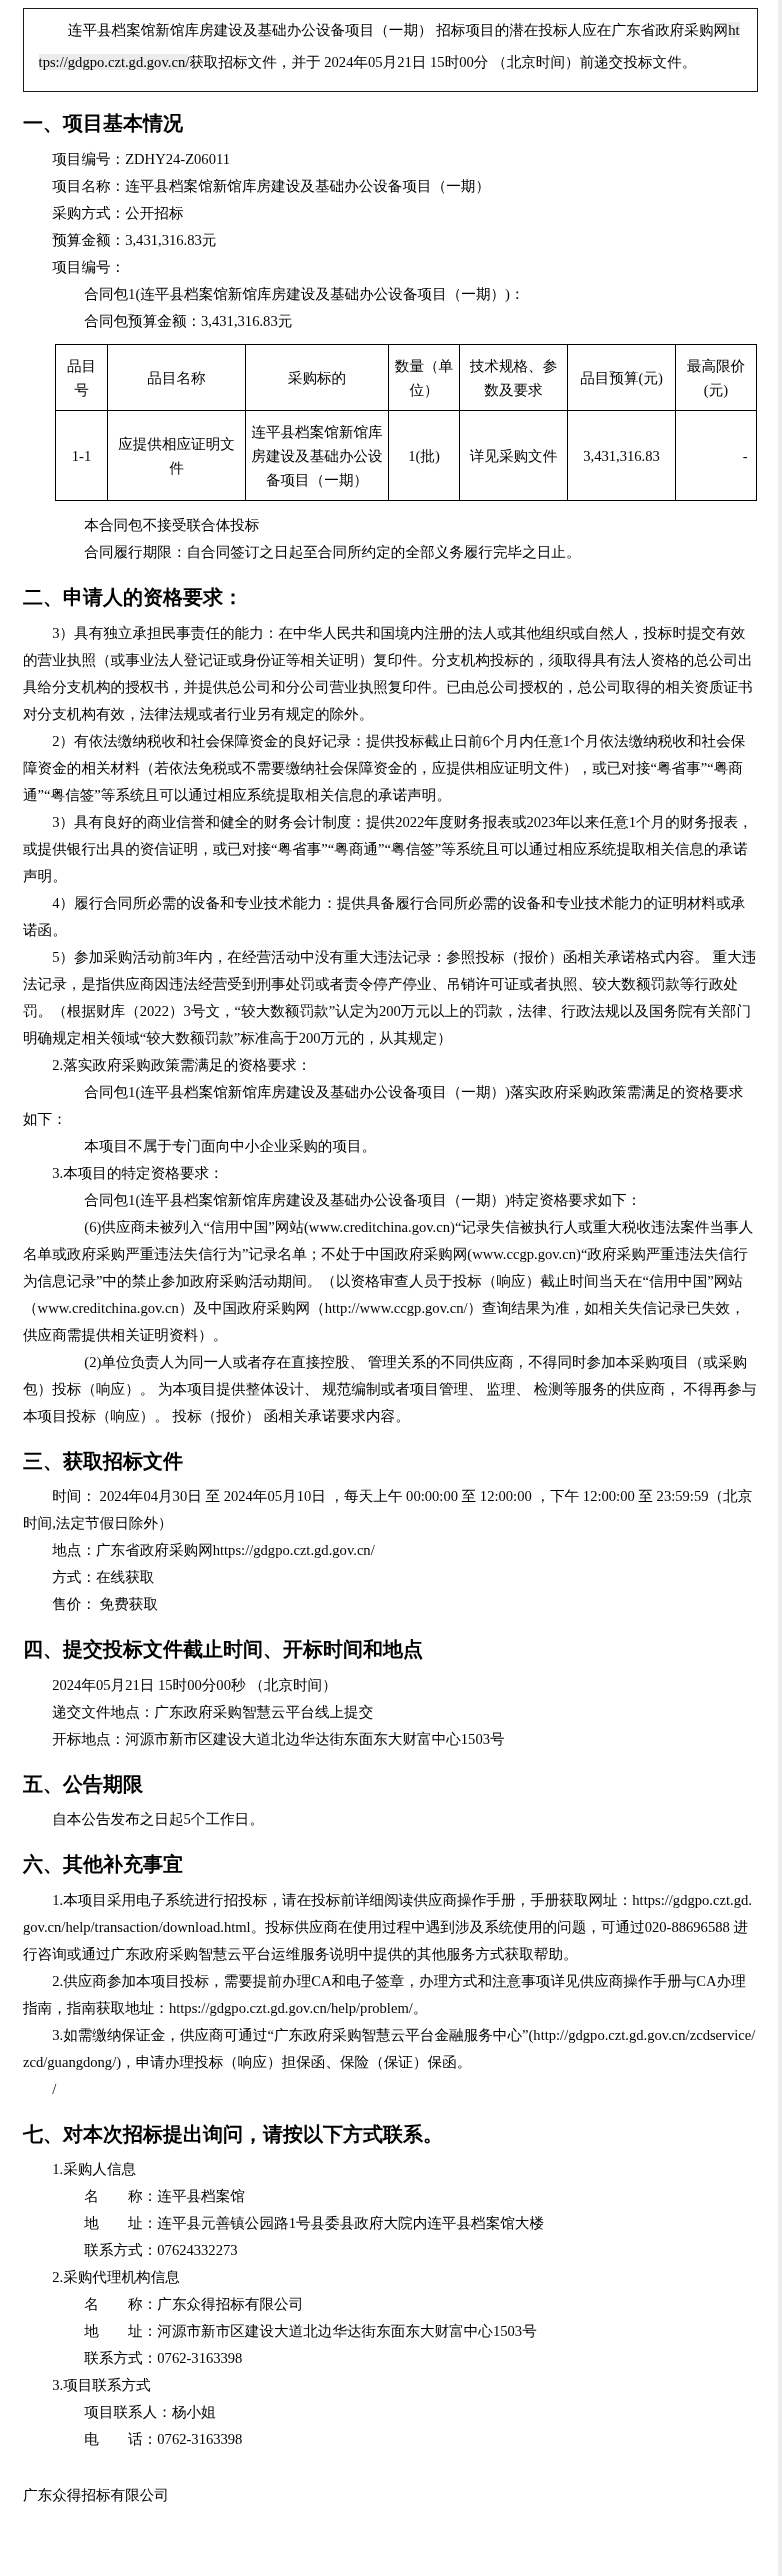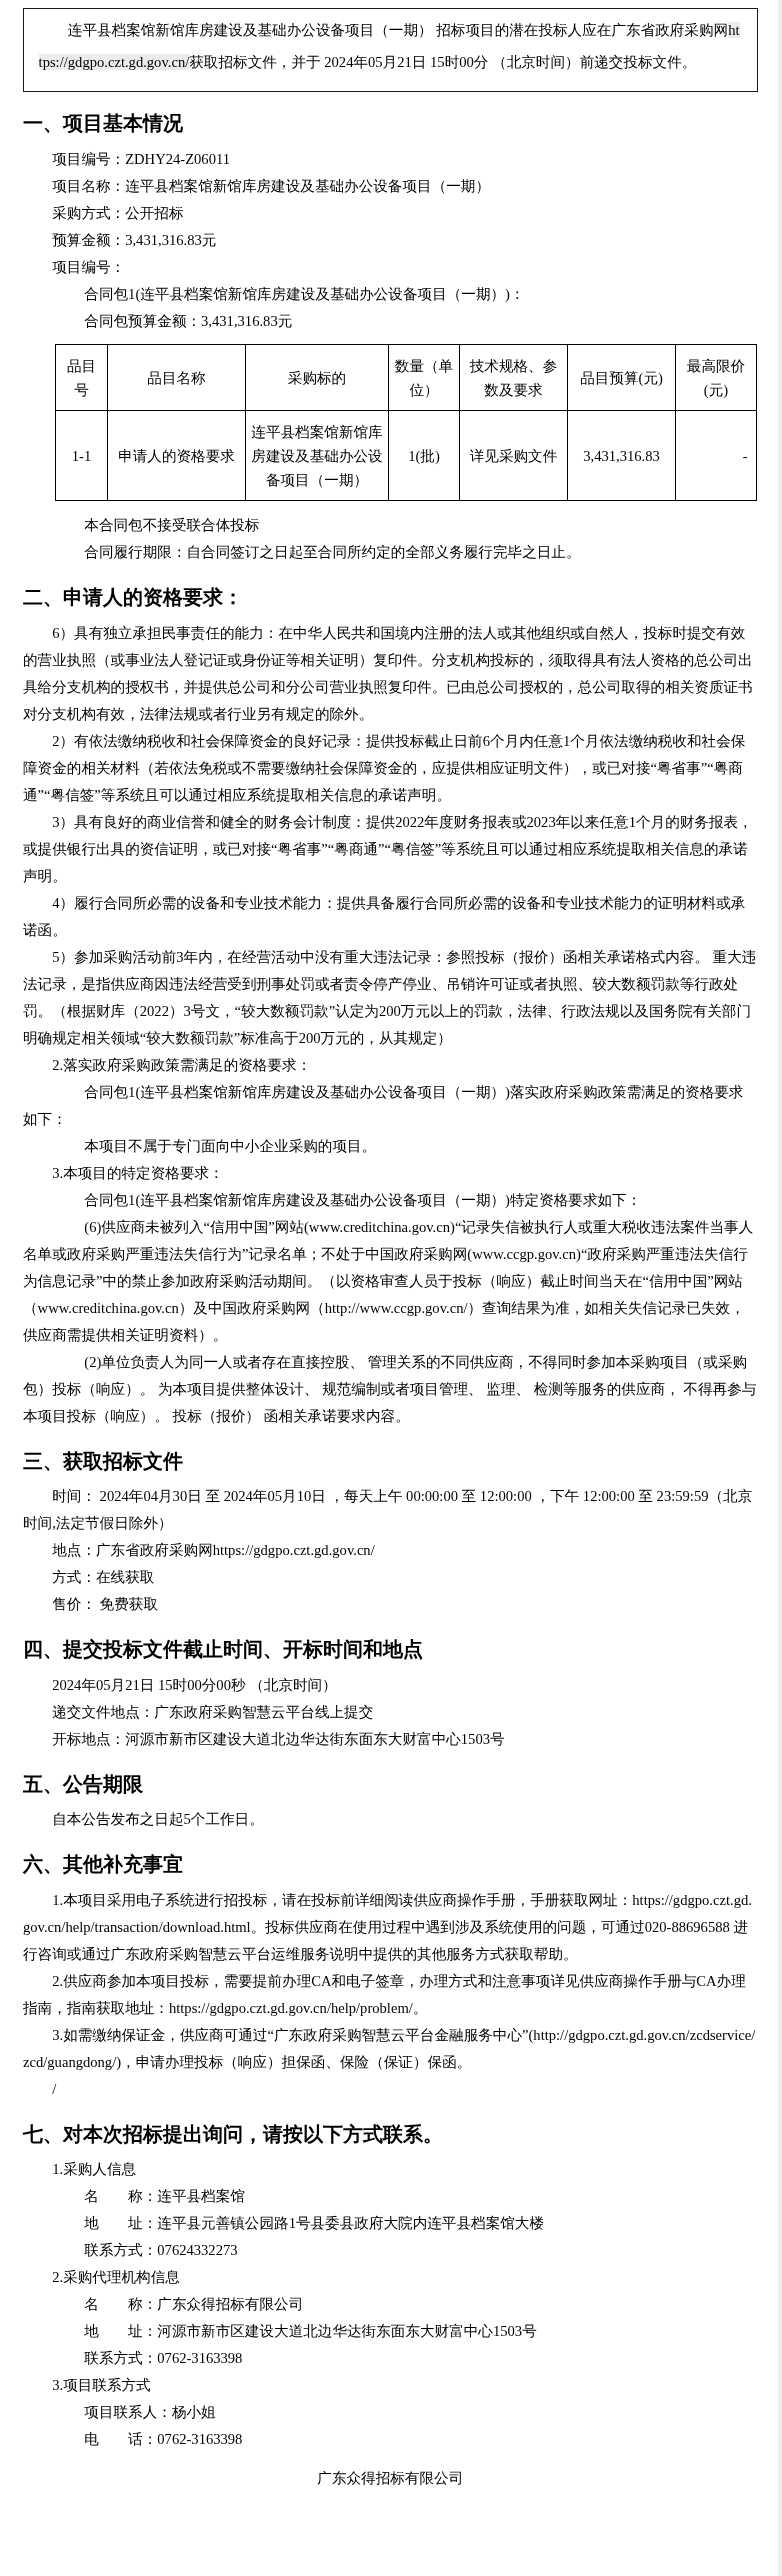--- a/index.html
+++ b/index.html
@@ -56,21 +56,21 @@
   table.items th, table.items td {
     border:0.6px solid #000;
     font-weight:normal;
     padding:8.5px 4.9px;
     line-height:24px;
     vertical-align:middle;
     word-break:break-all;
   }
   table.items thead tr { border-bottom:1.8px solid #000; }
   table.items td.cell-right { text-align:right; padding-right:8.5px; }
-  .footer-block { margin-top:12px; text-align:center;font-family:Liberation Serif, serif; }
+  .footer-block { margin-top:29px; text-align:left;font-family:Liberation Serif, serif; }
   .footer-block p { line-height:27px; }
 </style>
 </head>
 <body>
 
 <div class="page">
 
   <div class="overview-box">
     <p class="indent2"><span>连平县档案馆新馆库房建设及基础办公设备项目（一期） 招标项目的潜在投标人应在广东省政府采购网</span><a href="#" class="url-hl">https://gdgpo.czt.gd.gov.cn/</a><span>获取招标文件，并于 2024年05月21日 15时00分 （北京时间）前递交投标文件。</span></p>
   </div>
@@ -101,35 +101,35 @@
         <th>采购标的</th>
         <th>数量（单位）</th>
         <th>技术规格、参数及要求</th>
         <th>品目预算(元)</th>
         <th>最高限价(元)</th>
       </tr>
     </thead>
     <tbody>
       <tr>
         <td>1-1</td>
-        <td>申请人的资格要求</td>
+        <td>应提供相应证明文件</td>
         <td>连平县档案馆新馆库房建设及基础办公设备项目（一期）</td>
         <td>1(批)</td>
         <td>详见采购文件</td>
         <td>3,431,316.83</td>
         <td class="cell-right">-</td>
       </tr>
     </tbody>
   </table>
 
   <p class="indent4">本合同包不接受联合体投标</p>
   <p class="indent4">合同履行期限：自合同签订之日起至合同所约定的全部义务履行完毕之日止。</p>
 
   <h2 class="sec">二、申请人的资格要求：</h2>
-  <p class="indent2">6）具有独立承担民事责任的能力：在中华人民共和国境内注册的法人或其他组织或自然人，投标时提交有效的营业执照（或事业法人登记证或身份证等相关证明）复印件。分支机构投标的，须取得具有法人资格的总公司出具给分支机构的授权书，并提供总公司和分公司营业执照复印件。已由总公司授权的，总公司取得的相关资质证书对分支机构有效，法律法规或者行业另有规定的除外。</p>
+  <p class="indent2">3）具有独立承担民事责任的能力：在中华人民共和国境内注册的法人或其他组织或自然人，投标时提交有效的营业执照（或事业法人登记证或身份证等相关证明）复印件。分支机构投标的，须取得具有法人资格的总公司出具给分支机构的授权书，并提供总公司和分公司营业执照复印件。已由总公司授权的，总公司取得的相关资质证书对分支机构有效，法律法规或者行业另有规定的除外。</p>
   <p class="indent2">2）有依法缴纳税收和社会保障资金的良好记录：提供投标截止日前6个月内任意1个月依法缴纳税收和社会保障资金的相关材料（若依法免税或不需要缴纳社会保障资金的，应提供相应证明文件），或已对接“粤省事”“粤商通”“粤信签”等系统且可以通过相应系统提取相关信息的承诺声明。</p>
   <p class="indent2">3）具有良好的商业信誉和健全的财务会计制度：提供2022年度财务报表或2023年以来任意1个月的财务报表，或提供银行出具的资信证明，或已对接“粤省事”“粤商通”“粤信签”等系统且可以通过相应系统提取相关信息的承诺声明。</p>
   <p class="indent2">4）履行合同所必需的设备和专业技术能力：提供具备履行合同所必需的设备和专业技术能力的证明材料或承诺函。</p>
   <p class="indent2">5）参加采购活动前3年内，在经营活动中没有重大违法记录：参照投标（报价）函相关承诺格式内容。 重大违法记录，是指供应商因违法经营受到刑事处罚或者责令停产停业、吊销许可证或者执照、较大数额罚款等行政处罚。（根据财库（2022）3号文，“较大数额罚款”认定为200万元以上的罚款，法律、行政法规以及国务院有关部门明确规定相关领域“较大数额罚款”标准高于200万元的，从其规定）</p>
   <p class="indent2">2.落实政府采购政策需满足的资格要求：</p>
   <p class="indent4">合同包1(连平县档案馆新馆库房建设及基础办公设备项目（一期）)落实政府采购政策需满足的资格要求如下：</p>
   <p class="indent4">本项目不属于专门面向中小企业采购的项目。</p>
   <p class="indent2">3.本项目的特定资格要求：</p>
   <p class="indent4">合同包1(连平县档案馆新馆库房建设及基础办公设备项目（一期）)特定资格要求如下：</p>
   <p class="indent4">(6)供应商未被列入“信用中国”网站(www.creditchina.gov.cn)“记录失信被执行人或重大税收违法案件当事人名单或政府采购严重违法失信行为”记录名单；不处于中国政府采购网(www.ccgp.gov.cn)“政府采购严重违法失信行为信息记录”中的禁止参加政府采购活动期间。（以资格审查人员于投标（响应）截止时间当天在“信用中国”网站（www.creditchina.gov.cn）及中国政府采购网（http://www.ccgp.gov.cn/）查询结果为准，如相关失信记录已失效，供应商需提供相关证明资料）。</p>

